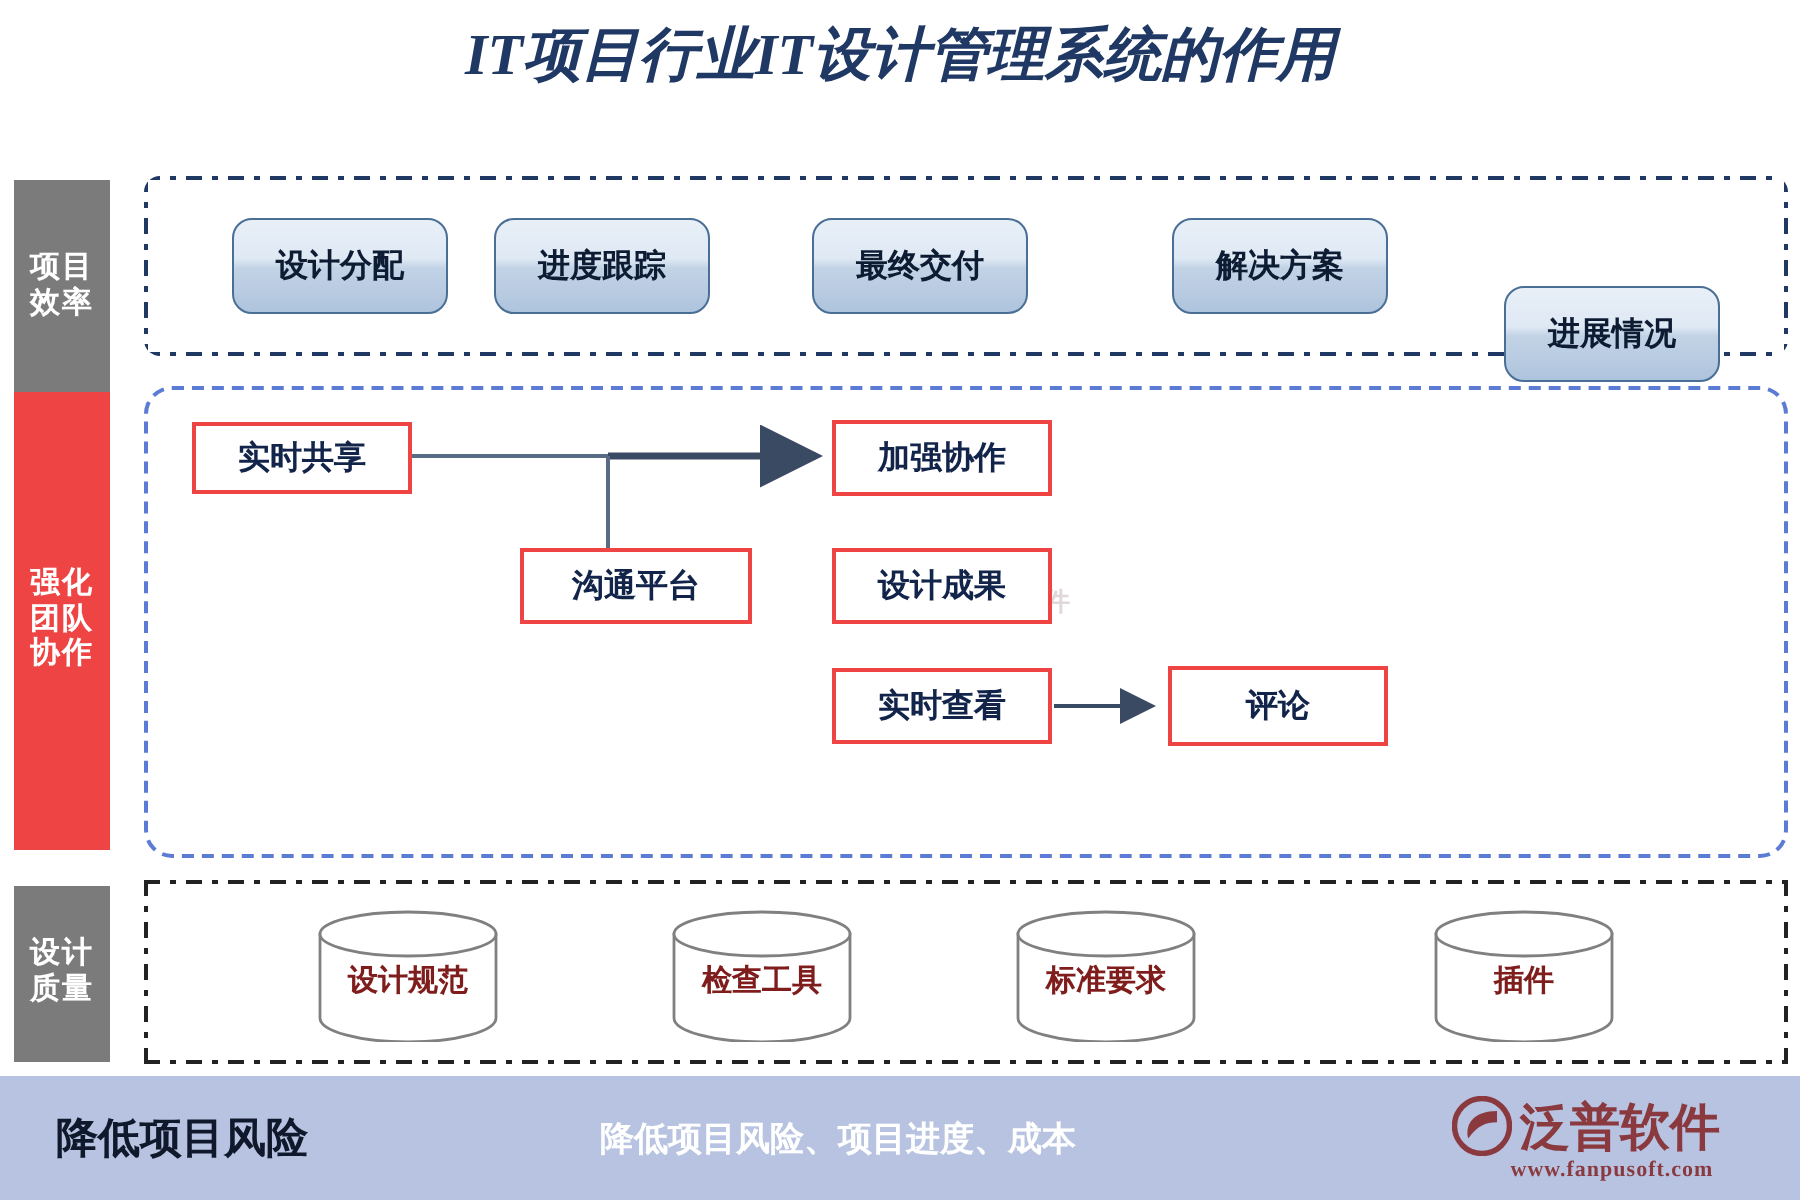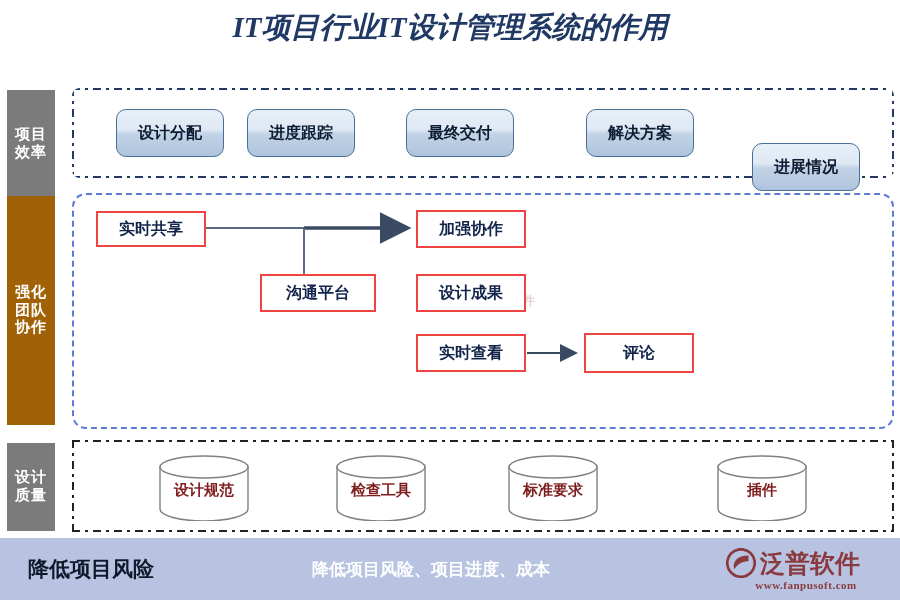--- a/index.html
+++ b/index.html
@@ -39,21 +39,21 @@
     text-align: center;
     color: #ffffff;
     font-weight: bold;
     font-size: 15px;
     line-height: 1.18;
     letter-spacing: 1px;
   }
   .side-tab span { display: block; }
 
   #side-tab-1 { left: 7px;  top: 90px;  width: 48px;  height: 108px;  background: #7b7b7b; }
-  #side-tab-2 { left: 7px;  top: 196px; width: 48px;  height: 229px; background: #a16207; }
+  #side-tab-2 { left: 7px;  top: 196px; width: 48px;  height: 229px; background: #ef4444; }
   #side-tab-3 { left: 7px;  top: 443px; width: 48px;  height: 88px;  background: #7b7b7b; }
 
   
   .frame { position: absolute; box-sizing: border-box; }
 
   #frame-efficiency {
     left: 72px; top: 88px; width: 822px; height: 90px;
     border: 2px dashed #1f3864;
     border-style: dashed;
     border-radius: 8px;
@@ -202,21 +202,20 @@
     white-space: nowrap;
   }
   #footer-center {
     position: absolute;
     left: 300px;
     top: 20px;
     font-size: 17px;
     font-weight: bold;
     color: #ffffff;
     white-space: nowrap;
-    margin-left: 12px;
   }
   #footer-logo {
     position: absolute;
     right: 14px;
     top: 10px;
     width: 160px;
     height: 46px;
   }
   #footer-logo .logo-row {
     display: flex;

